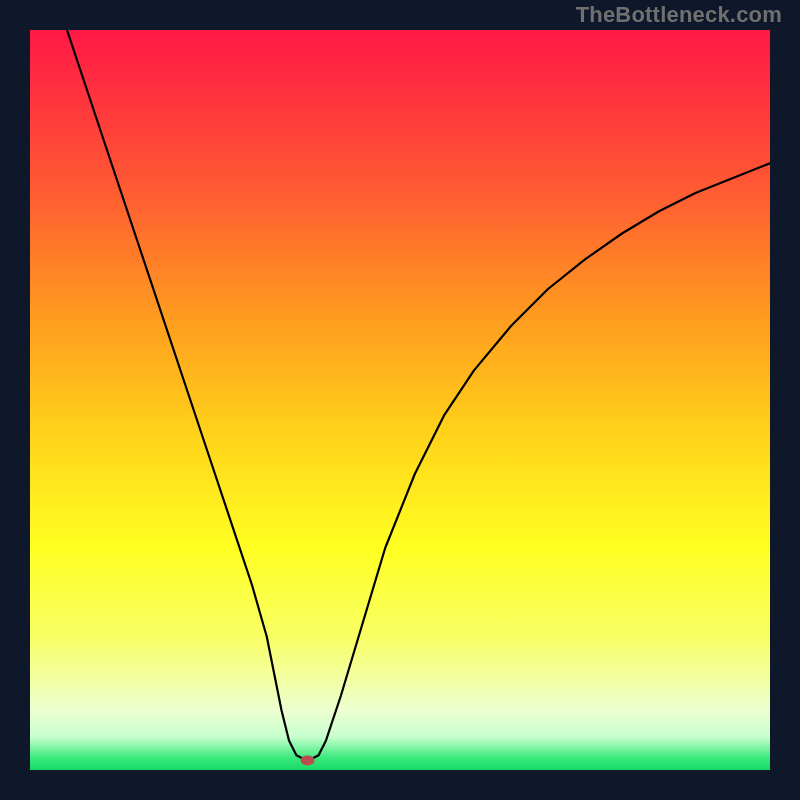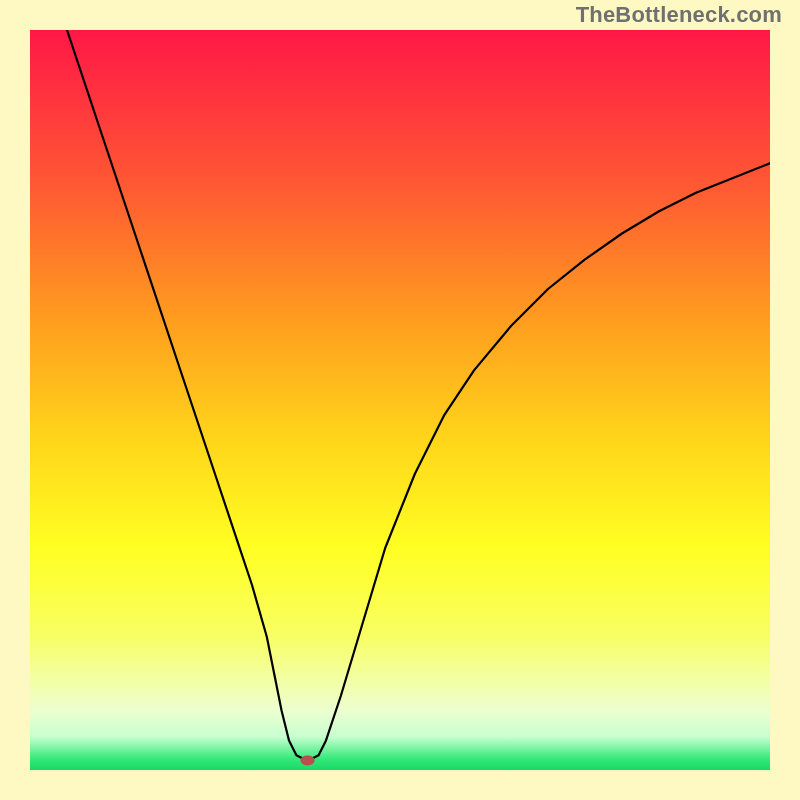--- a/index.html
+++ b/index.html
@@ -8,21 +8,21 @@
     width: 800px;
     height: 800px;
     overflow: hidden;
     background: #000;
     font-family: Arial, Helvetica, sans-serif;
   }
   .frame {
     position: relative;
     width: 800px;
     height: 800px;
-    background: #fef9c3;
+    background: #0f172a;
   }
   .watermark {
     position: absolute;
     top: 2px;
     right: 18px;
     color: #707070;
     font-size: 22px;
     font-weight: 600;
     letter-spacing: 0.2px;
     z-index: 10;

